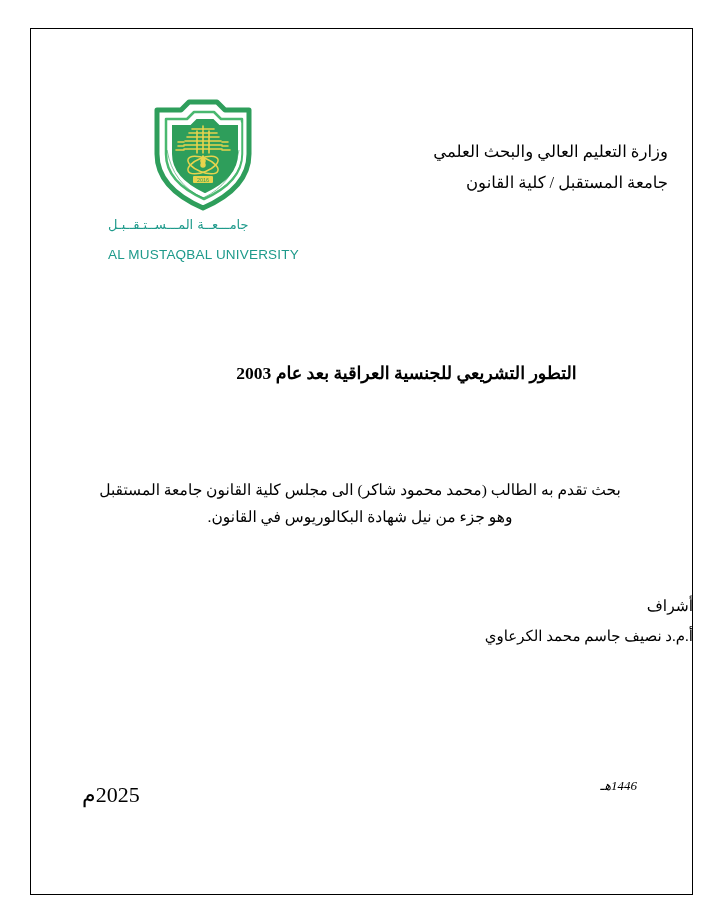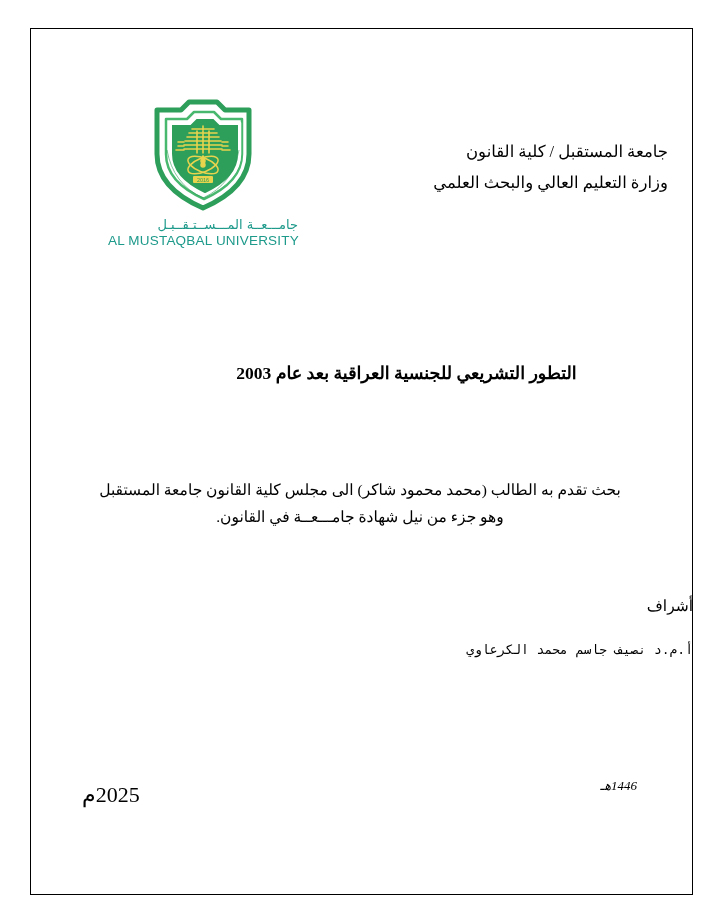--- a/index.html
+++ b/index.html
@@ -42,40 +42,40 @@
     top: 28px;
     width: 663px;
     height: 250px;
   }
 
   #logo-block {
     position: absolute;
     left: 78px;
     top: 70px;
     width: 190px;
-    text-align: right;
+    text-align: left;
   }
   #crest-icon { display: block; margin: 0 auto; }
 
   #logo-wordmark {
     margin-top: 4px;
     line-height: 1;
   }
   #wordmark-ar {
     display: block;
     font-family: "DejaVu Sans", "Liberation Sans", sans-serif;
     font-size: 13px;
     letter-spacing: 0.5px;
     color: #1E9A8B;
     direction: rtl;
     white-space: nowrap;
   }
   #wordmark-en {
     display: block;
-    margin-top: 3px;
+    margin-top: 17px;
     font-family: "Liberation Sans", "DejaVu Sans", sans-serif;
     font-size: 13.5px;
     letter-spacing: 0.2px;
     color: #1E9A8B;
     direction: ltr;
     white-space: nowrap;
   }
 
   #ministry-block {
     position: absolute;
@@ -125,24 +125,23 @@
     top: 592px;
     width: 663px;
     text-align: right;
     direction: rtl;
   }
   #supervision-label {
     font-size: 15.5px;
     line-height: 27px;
   }
   #supervisor-name {
-    margin-top: 18px;
-    font-size: 13px;
+    margin-top: 4px;
+    font-size: 15px;
     line-height: 27px;
-    font-family: Liberation Mono, monospace;
   }
 
   
   #dates-row {
     position: absolute;
     left: 30px;
     top: 778px;
     width: 663px;
     height: 32px;
   }
@@ -216,30 +215,30 @@
         </g>
       </svg>
 
       <div id="logo-wordmark">
         <span id="wordmark-ar">جامـــعــة المـــســتـقــبـل</span>
         <span id="wordmark-en">AL MUSTAQBAL UNIVERSITY</span>
       </div>
     </div>
 
     <div id="ministry-block">
+      <div class="ministry-line">وزارة التعليم العالي والبحث العلمي</div>
       <div class="ministry-line">جامعة المستقبل /  كلية القانون</div>
-      <div class="ministry-line">وزارة التعليم العالي والبحث العلمي</div>
     </div>
   </div>
 
   <div id="thesis-title">التطور التشريعي للجنسية العراقية بعد عام 2003</div>
 
   <div id="submission-statement">
     <div>بحث تقدم به الطالب (محمد محمود شاكر) الى مجلس كلية القانون جامعة المستقبل</div>
-    <div>وهو جزء من نيل شهادة جامـــعــة في القانون.</div>
+    <div>وهو جزء من نيل شهادة البكالوريوس في القانون.</div>
   </div>
 
   <div id="supervision-block">
     <div id="supervision-label">أشراف</div>
     <div id="supervisor-name">أ.م.د نصيف جاسم محمد الكرعاوي</div>
   </div>
 
   <div id="dates-row">
     <div id="hijri-date">1446هـ</div>
     <div id="gregorian-date">2025م</div>

